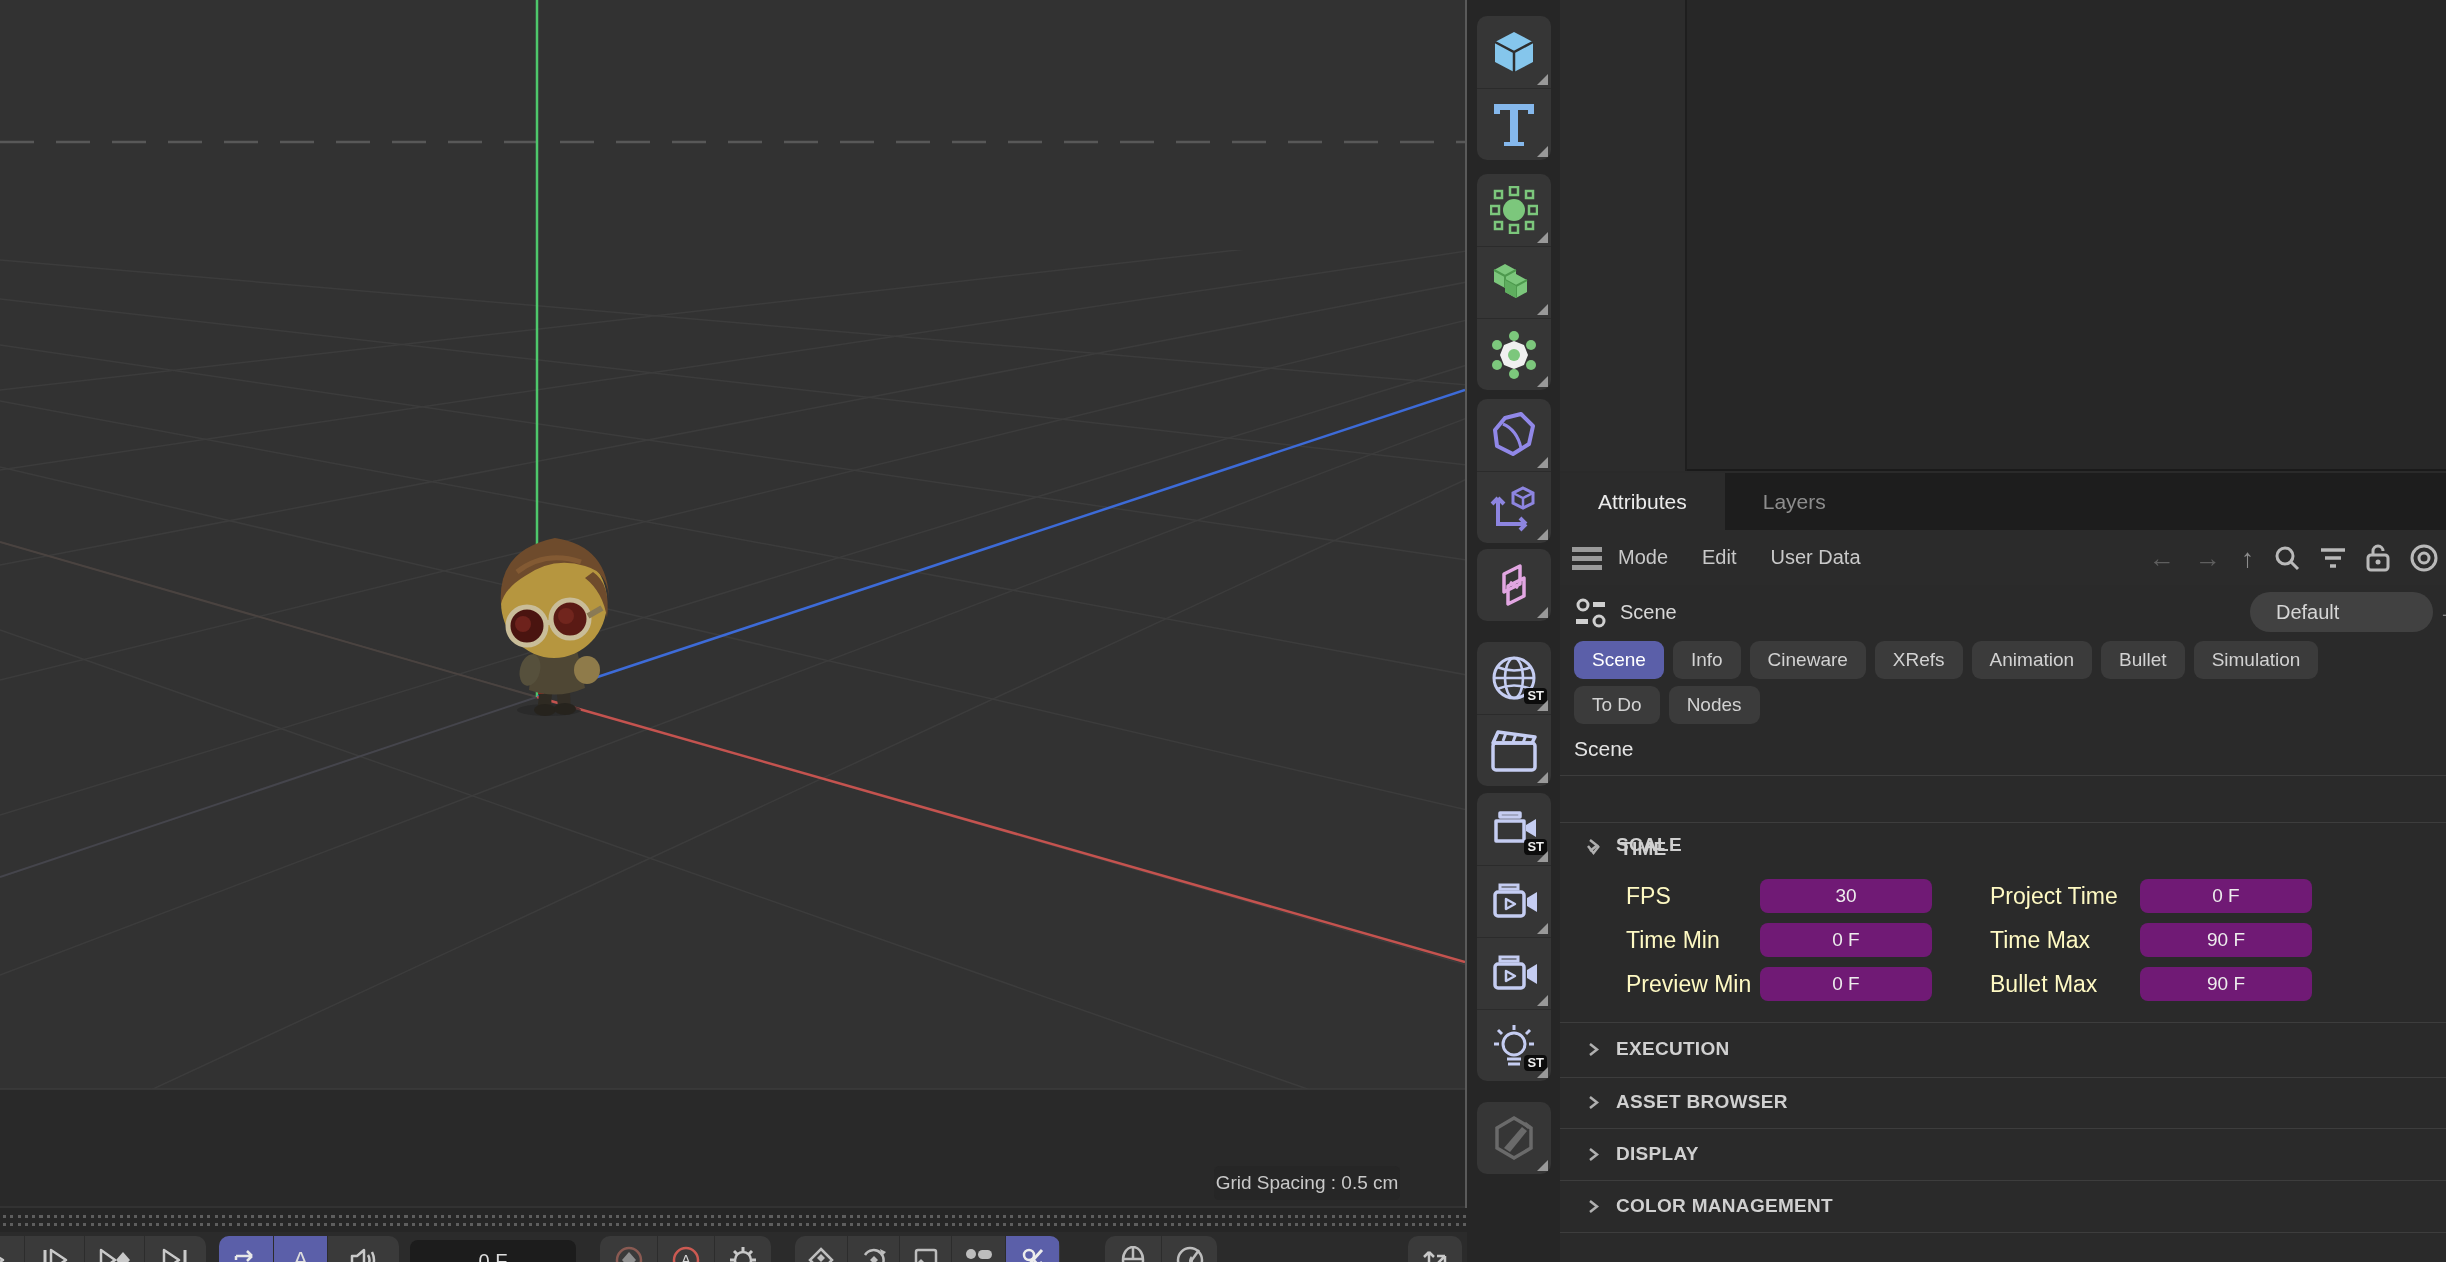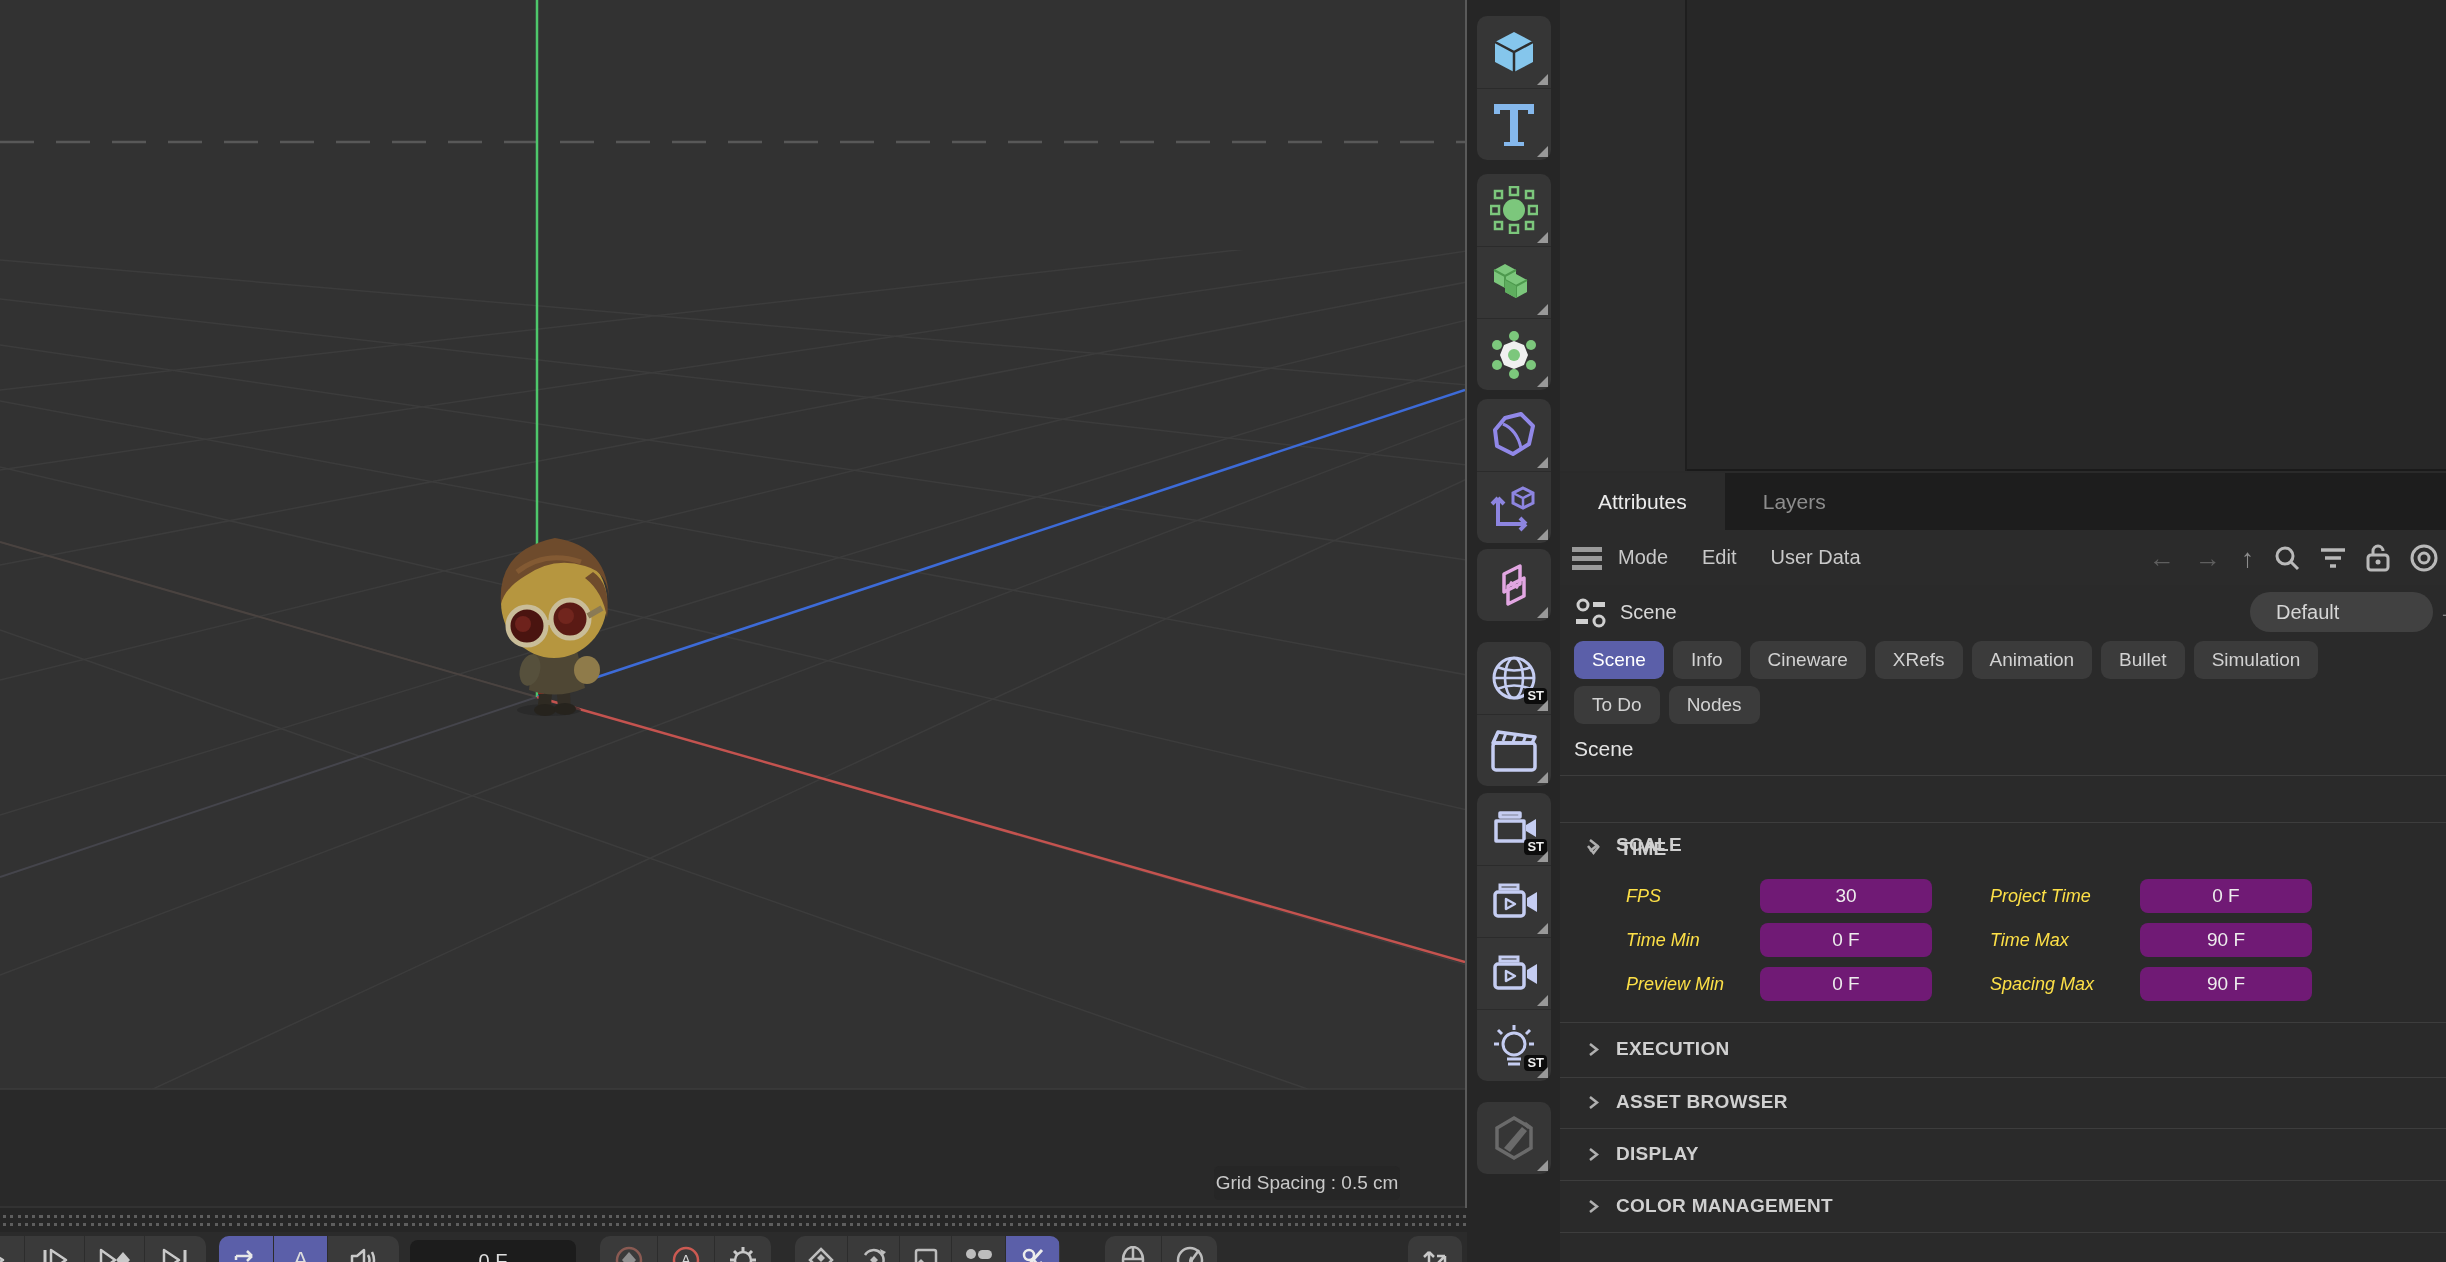--- a/index.html
+++ b/index.html
@@ -46,21 +46,21 @@
   .chip{height:38px;border-radius:9px;background:#3b3b3b;color:#d2d2d2;font-size:19px;
     display:flex;align-items:center;padding:0 18px;}
   .chip.active{background:#5b5fa9;color:#fff;}
   #aheading{position:absolute;left:14px;top:737px;font-size:21px;color:#e4e4e4;}
   .hdiv{position:absolute;left:0;width:886px;height:1px;background:#3d3d3d;}
   .secrow{position:absolute;left:26px;display:flex;align-items:center;gap:15px;height:34px;}
   .seclabel{font-weight:bold;font-size:19px;color:#d0d0d0;letter-spacing:.3px;}
   .chev{width:15px;height:15px;}
   .paramrow{position:absolute;left:0;width:886px;height:44px;display:grid;align-items:center;
     grid-template-columns:66px 134px 172px 58px 150px 172px;}
-  .plabel{color:#fde047;font-size:18px;font-style:italic;}
+  .plabel{color:#fef9c3;font-size:23px;}
   .pfield{height:34px;background:#701a75;border-radius:8px;color:#ededed;font-size:19px;
     display:flex;align-items:center;justify-content:center;}
   
   #bottombar{position:absolute;left:0;top:1208px;width:1467px;height:54px;background:#2b2b2b;overflow:hidden;}
   #ruler{position:absolute;left:0;top:0;width:1467px;height:24px;background:#262626;}
   .tickrow{position:absolute;left:3px;width:1464px;height:3px;
     background:repeating-linear-gradient(90deg,#5e5e5e 0 3px,transparent 3px 7.3px);}
   #btnrow{position:absolute;left:0;top:24px;width:1467px;height:30px;}
   .bgroup{position:absolute;top:4px;height:48px;background:#3a3a3a;border-radius:10px;display:flex;overflow:hidden;}
   .bbtn{position:relative;height:48px;display:flex;align-items:center;justify-content:center;}
@@ -409,21 +409,21 @@
       <div class="pfield">0 F</div>
       <span></span>
       <span class="plabel">Time Max</span>
       <div class="pfield">90 F</div>
     </div>
     <div class="paramrow" style="top:962px;">
       <span></span>
       <span class="plabel">Preview Min</span>
       <div class="pfield">0 F</div>
       <span></span>
-      <span class="plabel">Spacing Max</span>
+      <span class="plabel">Bullet Max</span>
       <div class="pfield">90 F</div>
     </div>
 
     <div class="hdiv" style="top:1022px;"></div>
     <div class="secrow" style="top:1032px;">
       <svg class="chev" viewBox="0 0 15 15">
         <polyline points="4,2 11,7.5 4,13" fill="none" stroke="#b0b0b0" stroke-width="2.5"></polyline>
         </svg>
       <span class="seclabel">EXECUTION</span>
     </div>

